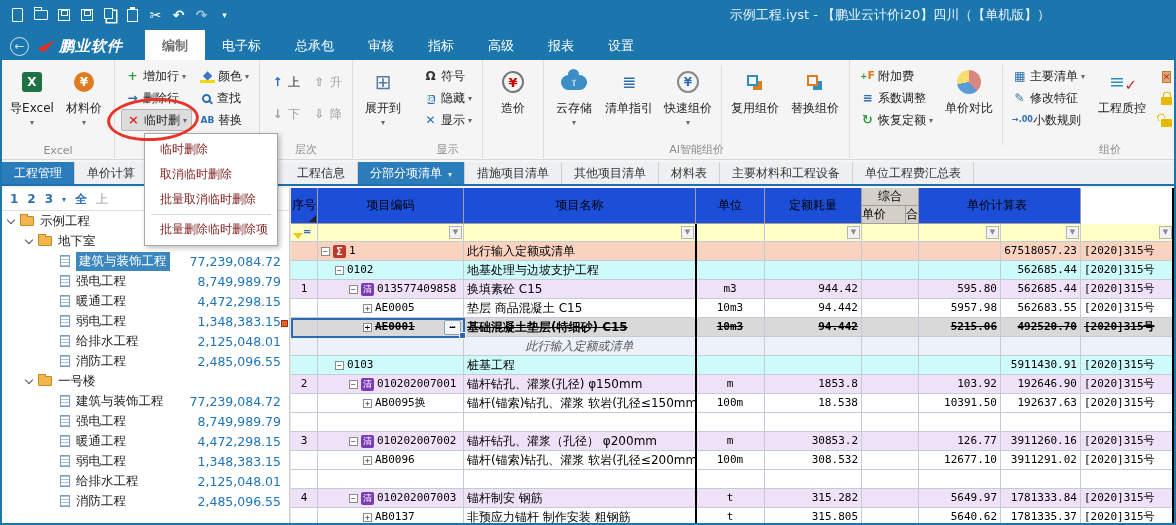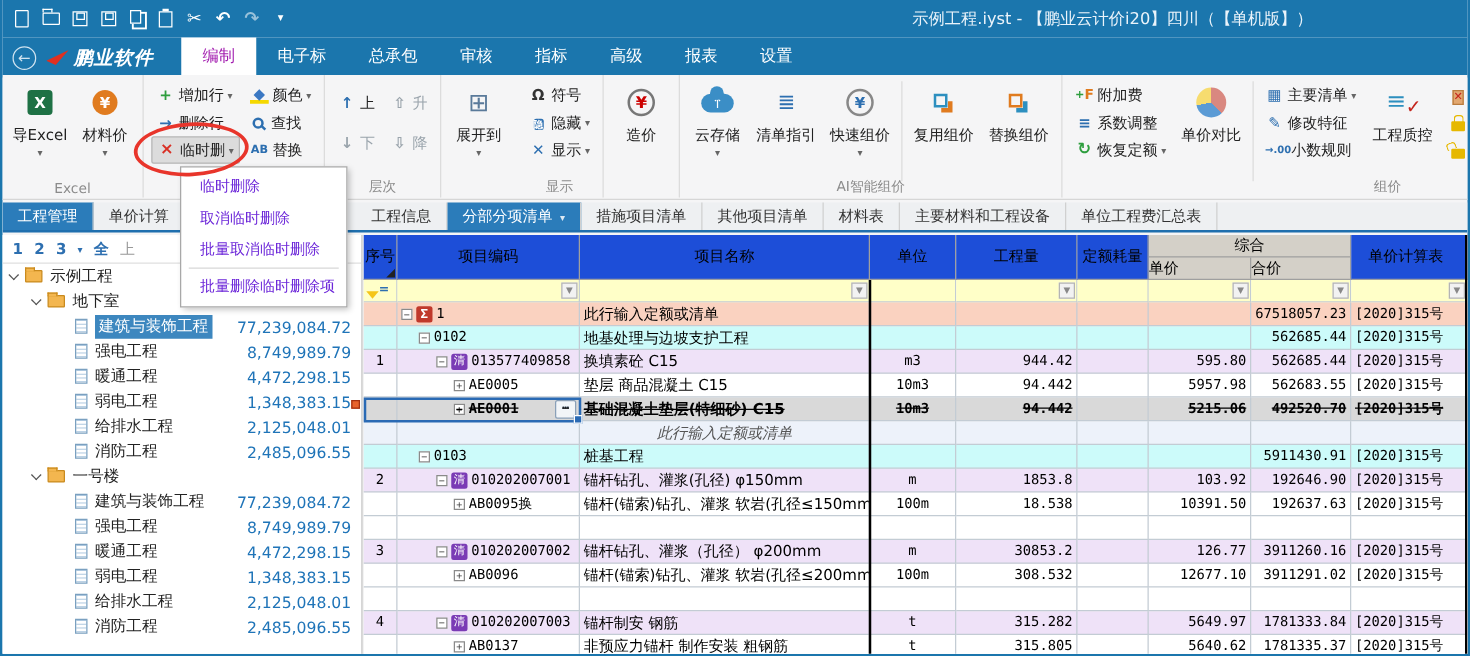--- a/index.html
+++ b/index.html
@@ -19,21 +19,21 @@
 .qa-paste::before{content:'';position:absolute;top:-3px;left:2px;width:5px;height:2px;background:#fff}
 .dim{opacity:.55}
 .title-text{position:absolute;left:620px;width:540px;text-align:center;color:#eaf3fa;font-size:13px;white-space:nowrap}
 
 .menubar{position:absolute;left:-2px;top:30px;width:1176px;height:32px;background:#1b76ad;display:flex;align-items:center}
 .backbtn{width:19px;height:19px;border:1.6px solid #cfe3f0;border-radius:50%;color:#cfe3f0;font-size:12px;line-height:16px;text-align:center;margin:0 8px 0 10px}
 .logo{display:flex;align-items:center;margin-right:22px}
 .swoosh{width:18px;height:12px;background:#e03020;clip-path:polygon(0 72%,100% 0,42% 100%);margin-right:4px}
 .logo-text{color:#fff;font-style:italic;font-weight:bold;font-size:15px;letter-spacing:1px}
 .mtab{color:#fff;font-size:13px;padding:0 17px;height:32px;line-height:32px;cursor:default}
-.mtab.on{background:#fff;color:#a21caf;font-weight:normal}
+.mtab.on{background:#fff;color:#737373;font-weight:bold}
 
 .ribbon{position:absolute;left:0;top:60px;width:1172px;height:100px;background:#f5f5f6;border-bottom:1px solid #d6d6d6;display:flex}
 .rgroup{position:relative;height:98px;border-right:1px solid #dcdcdc;padding:3px 4px 16px 4px;display:flex;align-items:flex-start}
 .glabel{position:absolute;bottom:1px;left:0;right:0;text-align:center;font-size:11px;color:#8b8b8b}
 .bb{width:52px;display:flex;flex-direction:column;align-items:center;padding-top:5px;cursor:default}
 .bb .bl{font-size:12px;color:#222;margin-top:4px;white-space:nowrap}
 .bb .da{font-size:8px;color:#666;margin-top:1px}
 .bcol{display:flex;flex-direction:column;justify-content:flex-start;margin:2px 2px}
 .sb{display:flex;align-items:center;height:22px;font-size:12px;color:#222;padding:0 4px;white-space:nowrap;cursor:default}
 .sb .da{font-size:8px;color:#666;margin-left:3px}
@@ -137,21 +137,21 @@
 .badge.qing{background:#7a3bb5;font-size:9px;line-height:13px}
 .ind1{width:14px;flex:none}.ind2{width:28px;flex:none}.ind3{width:42px;flex:none}
 .dots{margin-left:auto;width:17px;height:15px;border:1px solid #8aa0b8;background:#f2f5f8;color:#345;font-size:9px;line-height:13px;text-align:center;border-radius:2px;margin-right:2px;text-decoration:none;flex:none}
 .selbox{position:absolute;left:0;top:76px;width:174px;height:20px;border:2px solid #2a6ab4;pointer-events:none;z-index:20}
 .selbox::after{content:'';position:absolute;right:-3px;bottom:-3px;width:5px;height:5px;background:#2a6ab4;border:1px solid #fff}
 .vline-freeze{position:absolute;left:404px;top:36px;bottom:0;width:2px;background:#000;z-index:6}
 .vline-right{position:absolute;right:0;top:0;bottom:0;width:2px;background:#000;z-index:6}
 .hline-bottom{position:absolute;left:0;right:0;bottom:0;height:2px;background:#000;z-index:6}
 
 .ctxmenu{position:absolute;left:142px;top:133px;width:134px;background:#fff;border:1px solid #a8a8a8;box-shadow:2px 2px 5px rgba(0,0,0,.25);z-index:100;padding:3px 0;font-size:12px}
-.cmi{height:25px;line-height:25px;padding-left:15px;color:#6d28d9;white-space:nowrap;cursor:default}
+.cmi{height:25px;line-height:25px;padding-left:15px;color:#7f1d1d;white-space:nowrap;cursor:default}
 .cmsep{height:1px;background:#d8d8d8;margin:2px 6px}
 
 .red-ellipse{position:absolute;left:105px;top:98px;width:92px;height:43px;border:3px solid #e8352b;border-radius:50%;transform:rotate(-3deg);z-index:120;pointer-events:none}
 </style>
 </head>
 <body>
 
 <div class="app">
 
   <div class="titlebar">
@@ -520,21 +520,20 @@
     </div>
     <div class="splitter"></div>
     <div class="rowmark"></div>
 
     <div class="table">
       <div class="thead">
         <div class="th"><span>序号</span><span class="sortmark"></span></div>
         <div class="th">项目编码</div>
         <div class="th">项目名称</div>
         <div class="th">单位</div>
-        <div class="th">工程量</div>
         <div class="th">定额耗量</div>
         <div class="comp">
           <div class="ctop">综合</div>
           <div class="cbot">
             <div class="cpr">单价</div>
             <div class="ctt">合价</div>
           </div>
         </div>
         <div class="th ca2">单价计算表</div>
       </div>

